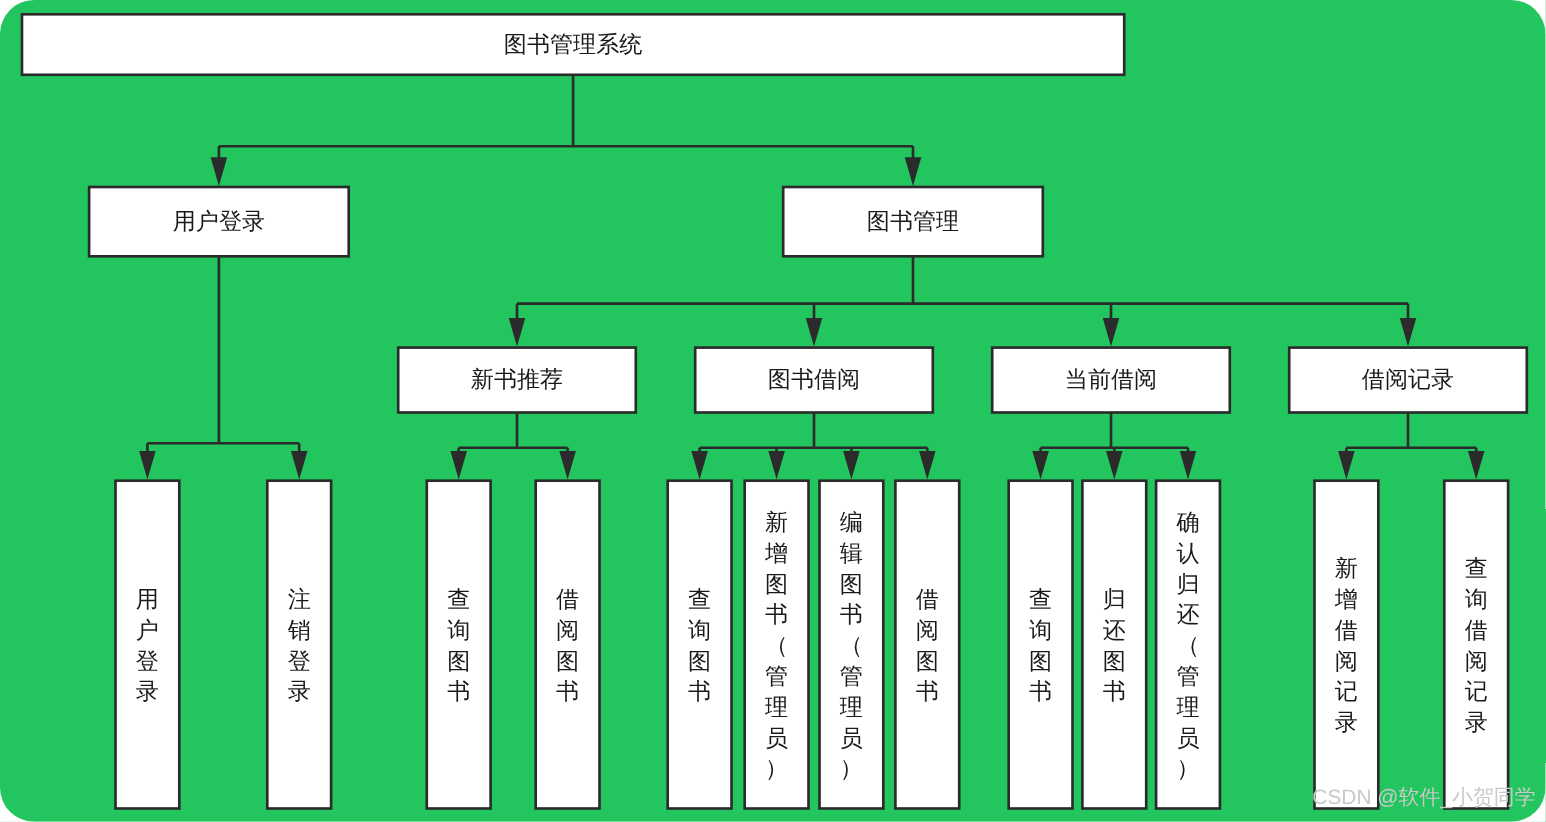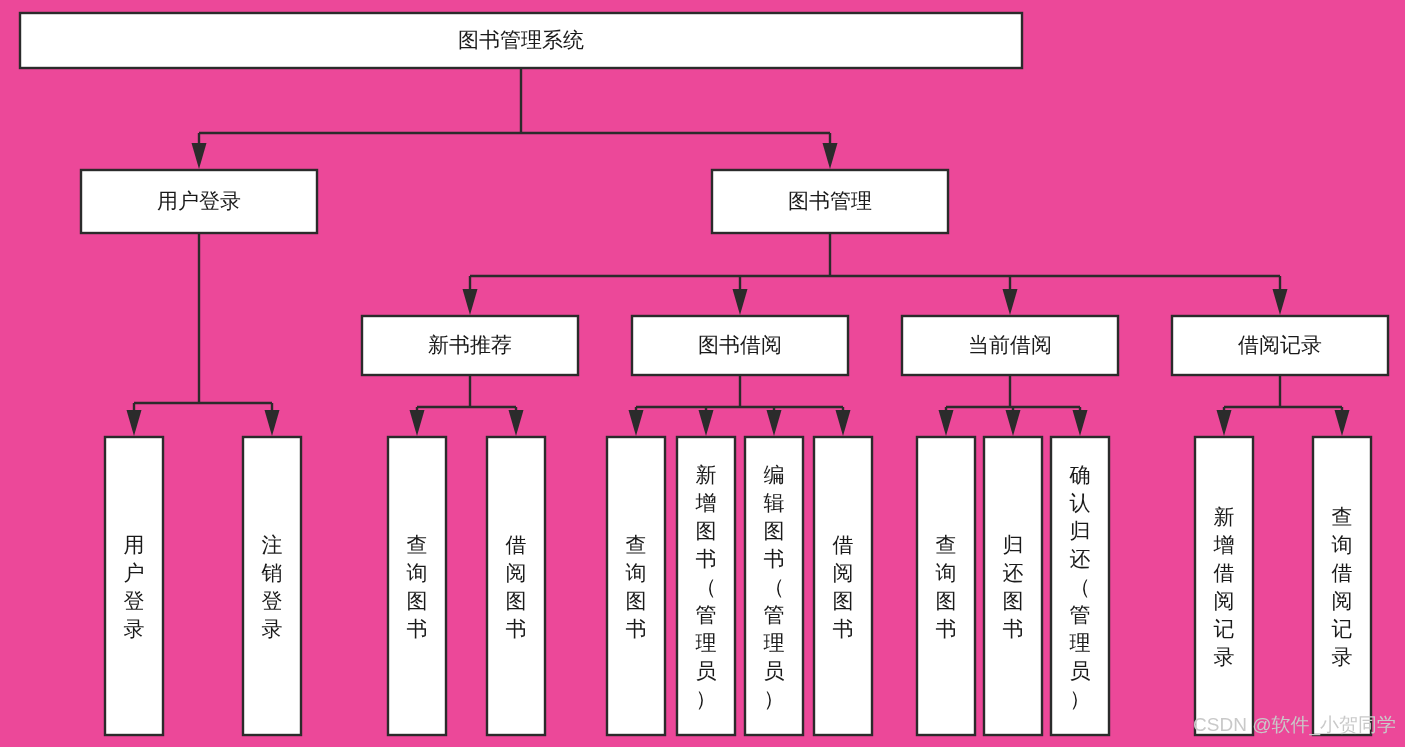--- a/index.html
+++ b/index.html
@@ -8,22 +8,23 @@
     padding: 0;
     background: #ffffff;
   }
   body {
     font-family: "Liberation Sans", "DejaVu Sans", sans-serif;
   }
   #diagram-root {
     position: relative;
     width: 1405px;
     height: 747px;
-    background: #ec4899;
+    background: #22c55e;
     overflow: hidden;
+    border-radius: 31px;
   }
   svg.diagram-canvas {
     position: absolute;
     left: 0;
     top: 0;
     width: 1405px;
     height: 747px;
     display: block;
   }
   .node-box {

